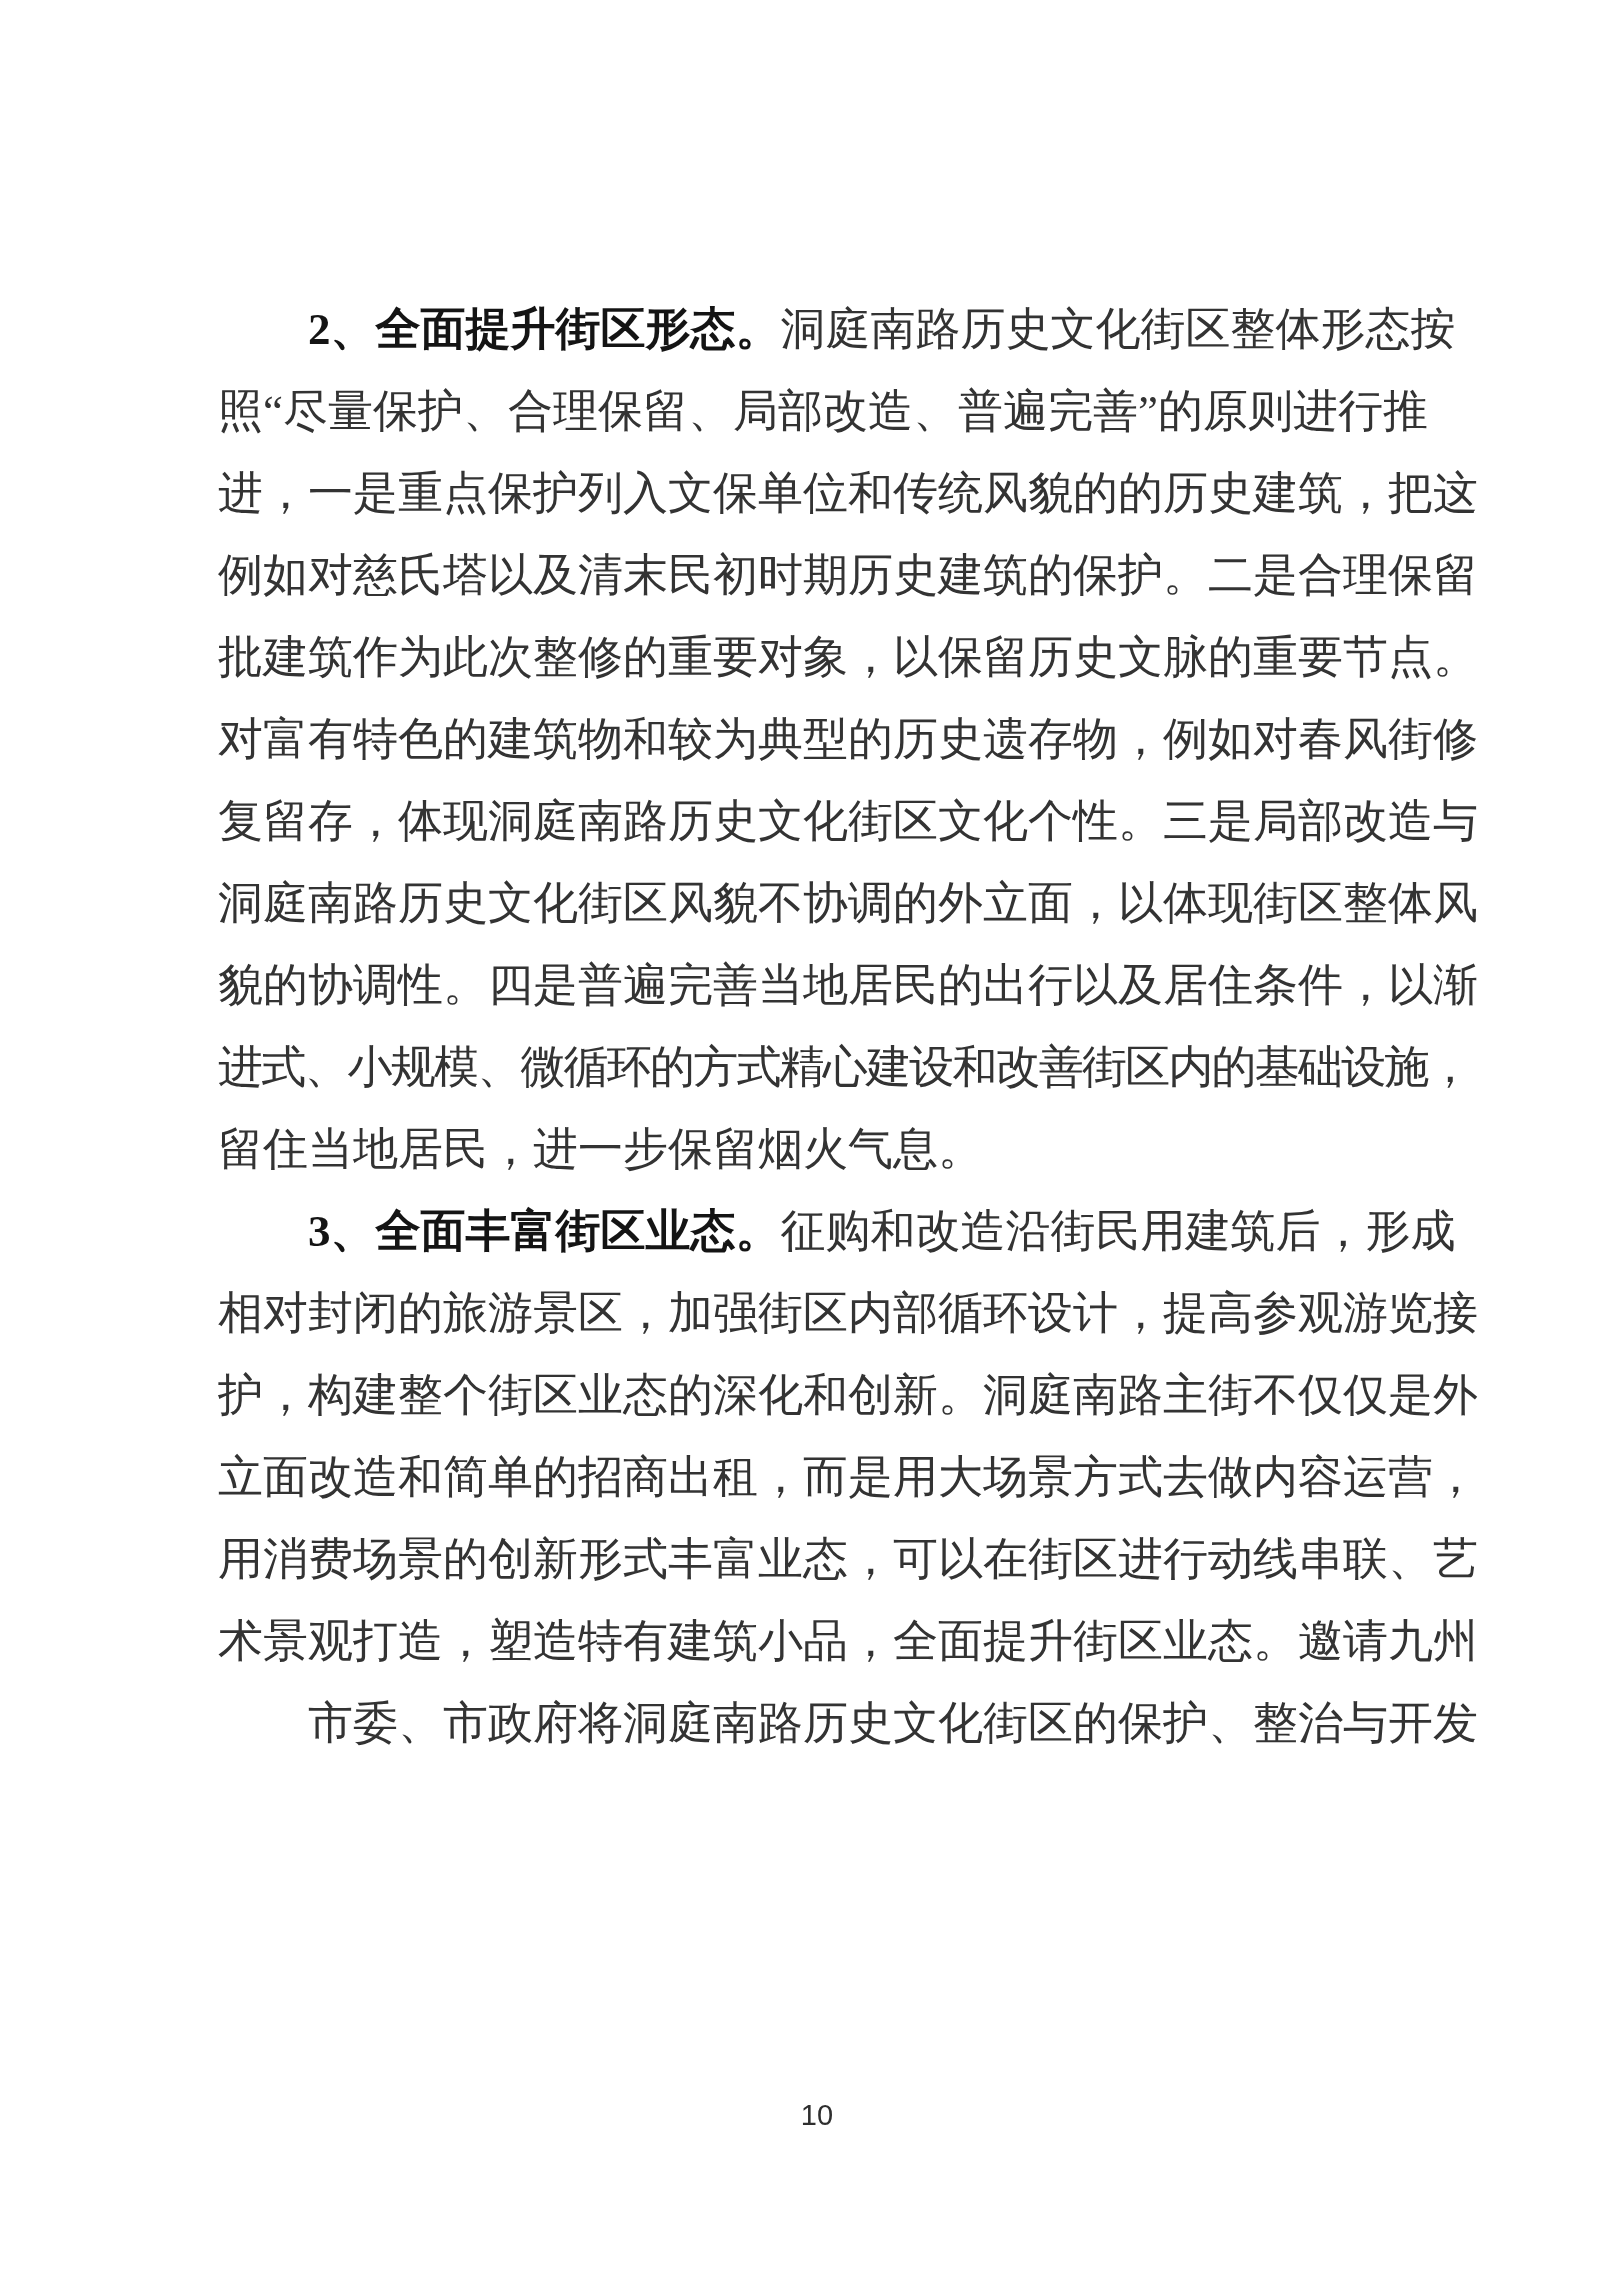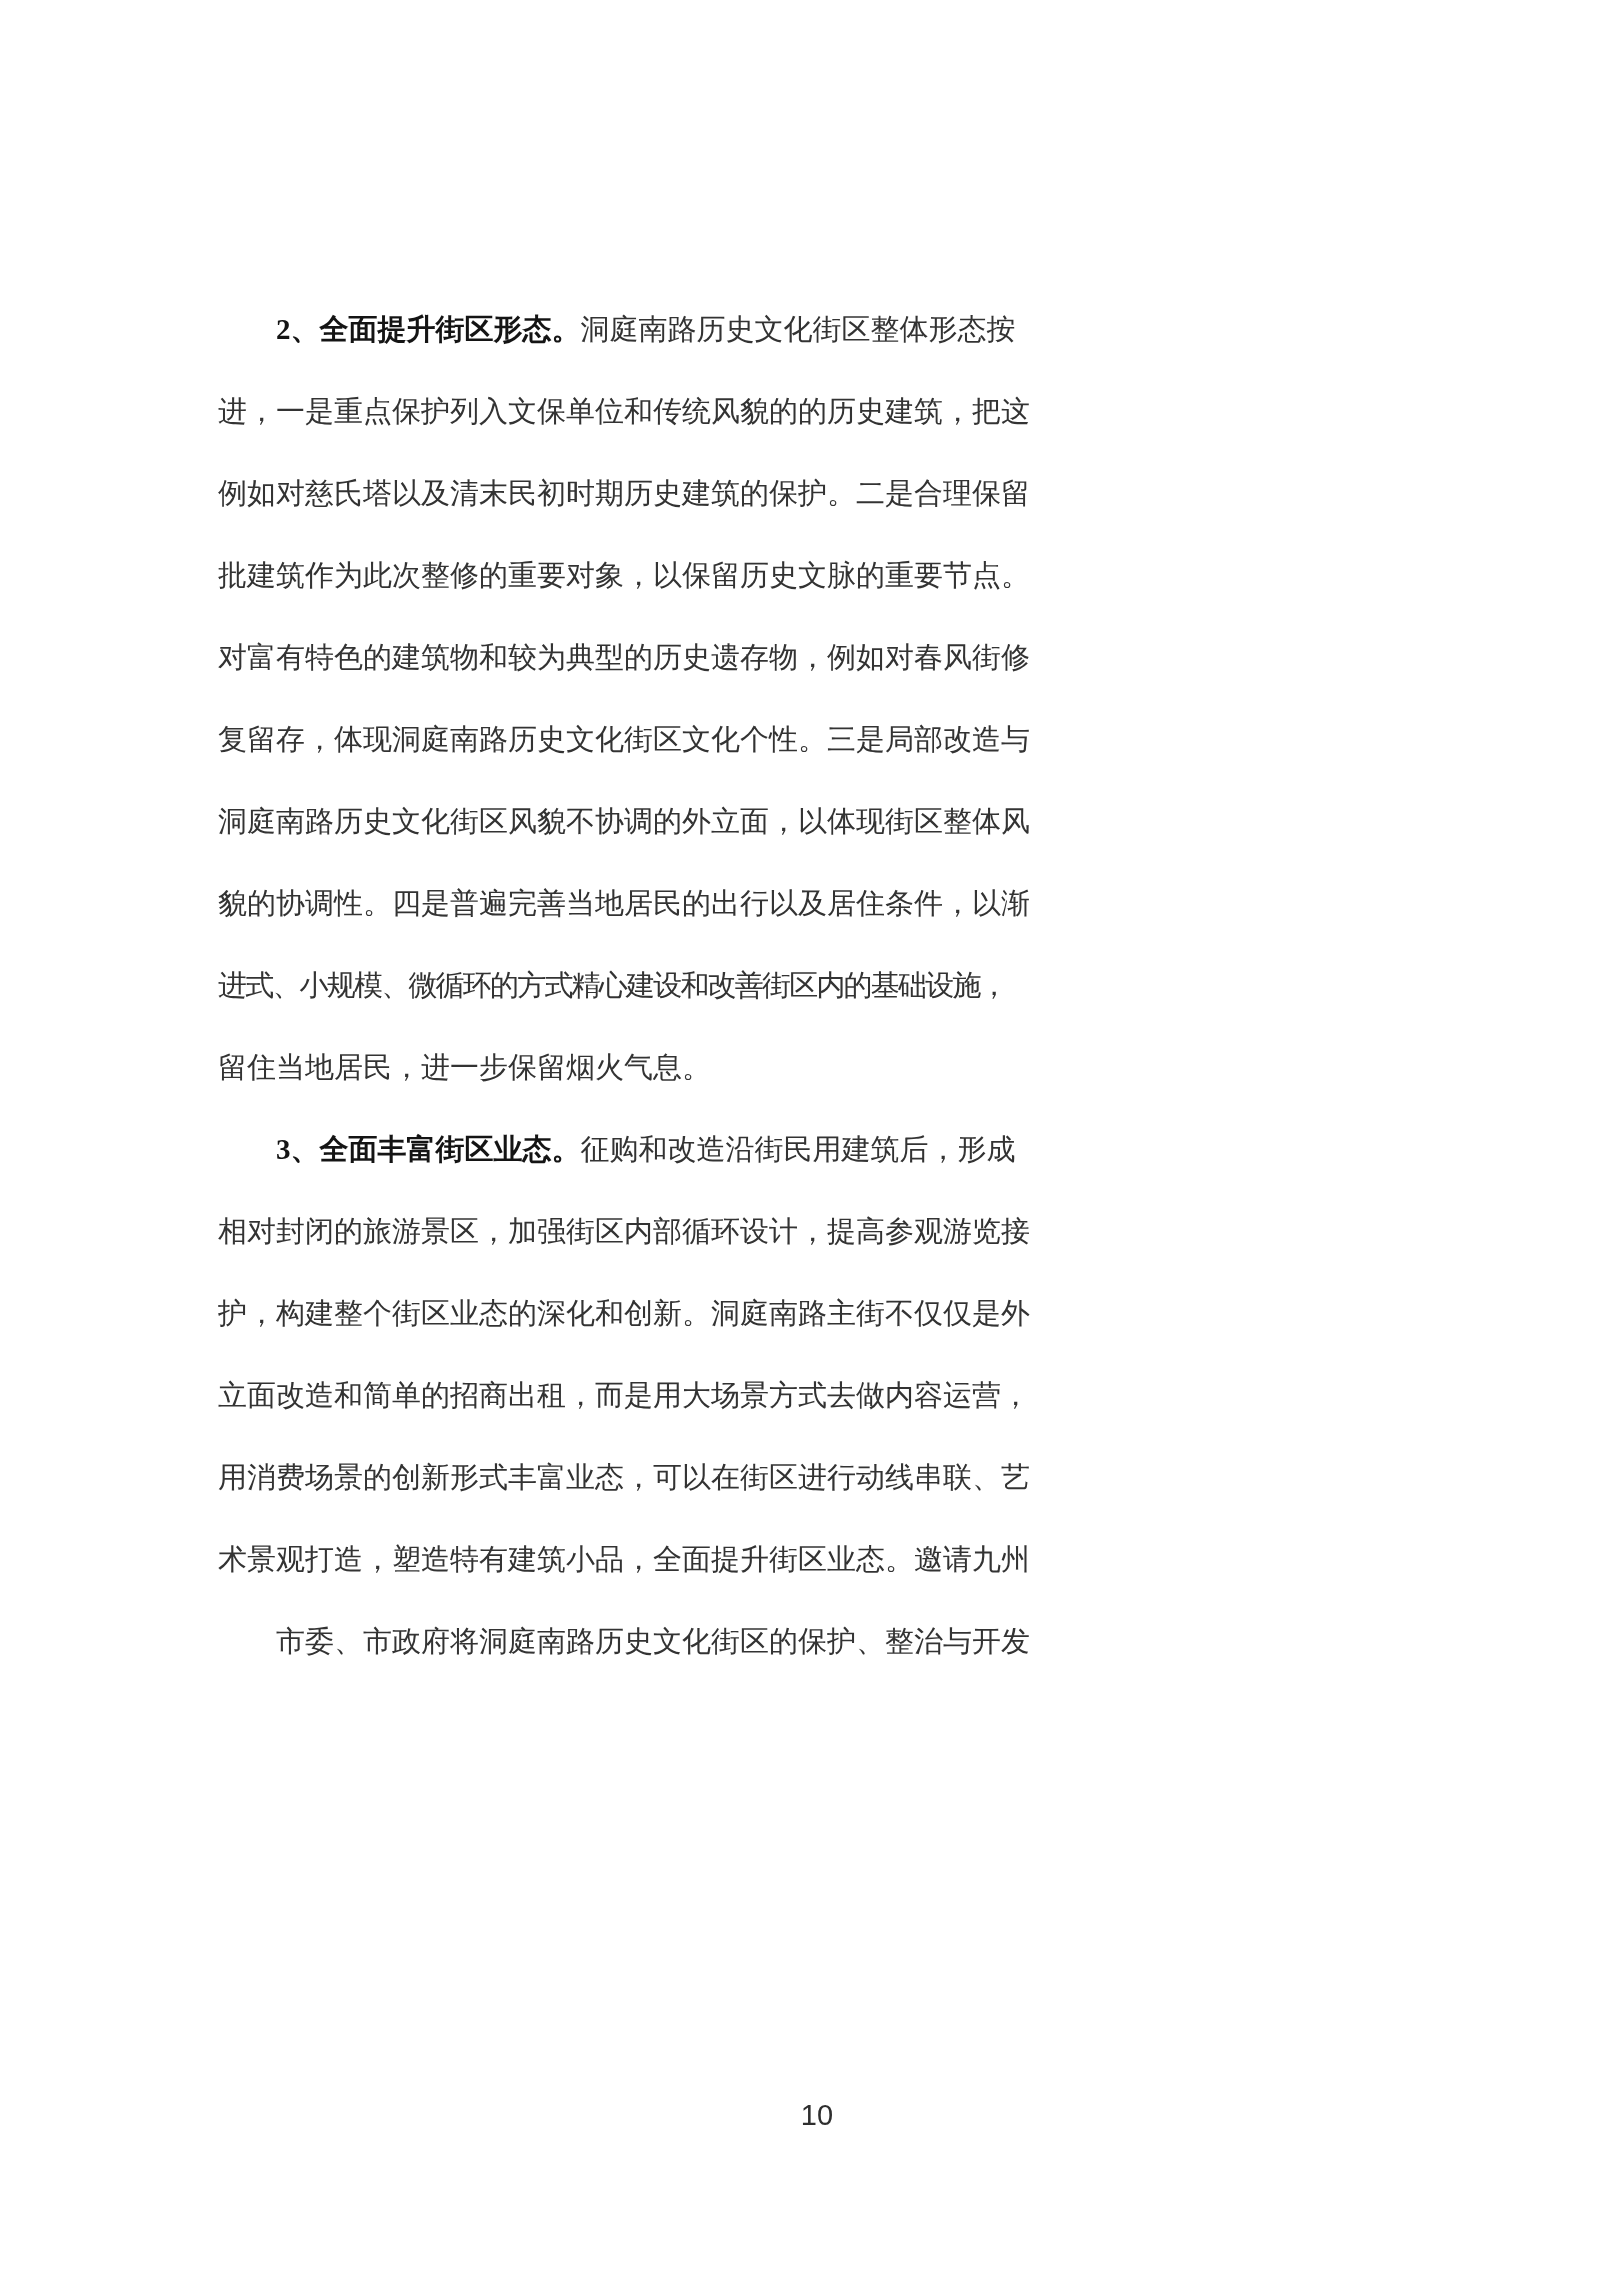--- a/index.html
+++ b/index.html
@@ -15,21 +15,21 @@
     background: var(--bg, #ffffff);
     font-family: "Liberation Serif", "DejaVu Serif", serif;
     color: var(--text, #333333);
     overflow: hidden;
   }
   .page-body {
     position: absolute;
     left: 218px;
     top: 288px;
     width: 1262px;
-    font-size: 29px;
+    font-size: 45px;
     line-height: 82px;
   }
   .line {
     display: block;
     height: 82px;
     white-space: nowrap;
   }
   .run {
     font-weight: 400;
   }
@@ -49,20 +49,21 @@
     color: #2e2e2e;
     padding-left: 7px;
   }
 </style>
 </head>
 <body>
 
 <div class="page">
   <div class="page-body">
       <div class="line"><span class="run">　　</span><span class="run bold">2、全面提升街区形态。</span><span class="run">洞庭南路历史文化街区整体形态按</span></div>
+      <div class="line"><span class="run">照“尽量保护、合理保留、局部改造、普遍完善”的原则进行推</span></div>
       <div class="line"><span class="run">进，一是重点保护列入文保单位和传统风貌的的历史建筑，把这</span></div>
       <div class="line"><span class="run">例如对慈氏塔以及清末民初时期历史建筑的保护。二是合理保留</span></div>
       <div class="line"><span class="run">批建筑作为此次整修的重要对象，以保留历史文脉的重要节点。</span></div>
       <div class="line"><span class="run">对富有特色的建筑物和较为典型的历史遗存物，例如对春风街修</span></div>
       <div class="line"><span class="run">复留存，体现洞庭南路历史文化街区文化个性。三是局部改造与</span></div>
       <div class="line"><span class="run">洞庭南路历史文化街区风貌不协调的外立面，以体现街区整体风</span></div>
       <div class="line"><span class="run">貌的协调性。四是普遍完善当地居民的出行以及居住条件，以渐</span></div>
       <div class="line" style="letter-spacing: -1.8px;"><span class="run">进式、小规模、微循环的方式精心建设和改善街区内的基础设施，</span></div>
       <div class="line"><span class="run">留住当地居民，进一步保留烟火气息。</span></div>
       <div class="line"><span class="run">　　</span><span class="run bold">3、全面丰富街区业态。</span><span class="run">征购和改造沿街民用建筑后，形成</span></div>

